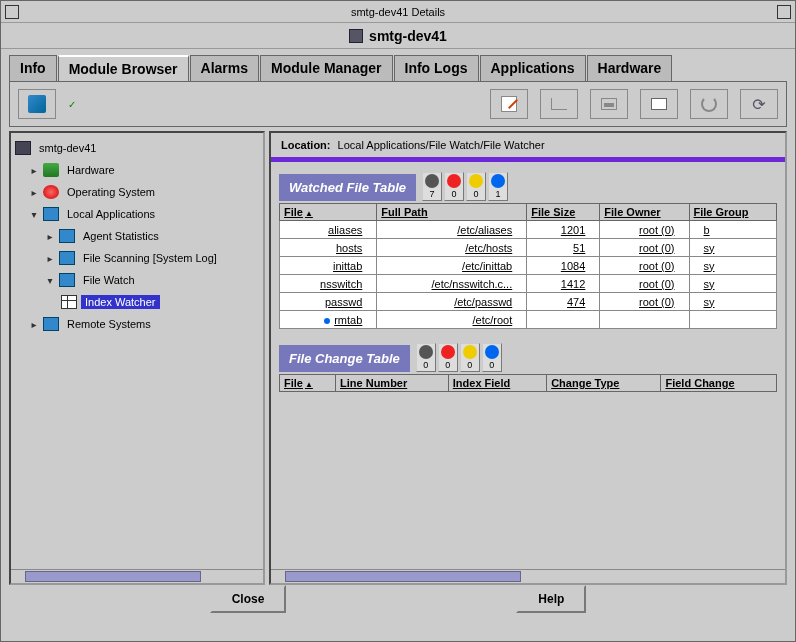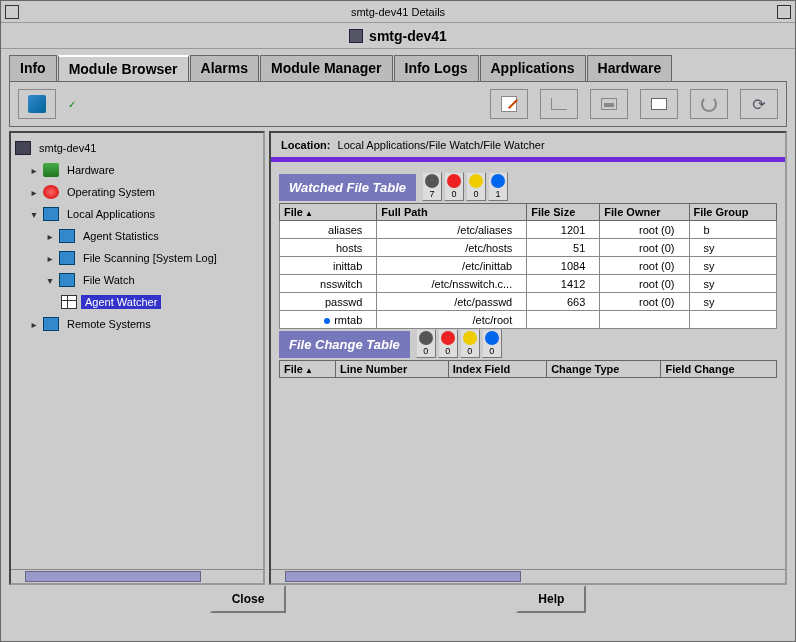--- a/index.html
+++ b/index.html
@@ -58,21 +58,21 @@
 .section-header { display: flex; align-items: flex-end; gap: 6px; margin-bottom: 2px; }
 .section-title { background: #77b; color: #fff; font-weight: bold; font-style: italic; padding: 6px 10px; font-size: 13px; }
 .alarm-group { display: flex; gap: 2px; }
 .alarm-col { display: flex; flex-direction: column; align-items: center; border: 1px outset #ccc; background: #ddd; padding: 1px 2px; }
 .alarm-cir { width: 14px; height: 14px; border-radius: 50%; }
 .alarm-c0 { background: #555; display: flex; align-items: center; justify-content: center; }
 .alarm-c1 { background: #e22; }
 .alarm-c2 { background: #ec0; }
 .alarm-c3 { background: #06e; }
 .alarm-num { font-size: 9px; margin-top: 1px; }
-.data-table { width: 100%; border-collapse: collapse; background: #fff; margin-bottom: 0; }
+.data-table { width: 100%; border-collapse: collapse; background: #fff; margin-bottom: 14px; text-decoration: underline; }
 .data-table th { background: #ccc; border: 1px solid #666; padding: 2px 4px; text-align: left; font-weight: bold; font-size: 11px; }
 .data-table td { border: 1px solid #888; padding: 2px 14px; text-align: right; font-size: 11px; height: 18px; }
 .data-table td.l { text-align: left; }
 .sort-ind { font-size: 8px; margin-left: 2px; }
 .row-marker { display: inline-block; width: 6px; height: 6px; border-radius: 50%; background: #06e; margin-right: 4px; vertical-align: middle; }
 .footer { height: 50px; display: flex; align-items: flex-start; justify-content: center; gap: 230px; padding: 0 20px; }
 .footer-btn { padding: 5px 20px; border: 2px outset #ccc; background: #ccc; font-size: 12px; font-weight: bold; }
 </style>
 </head>
 <body>
@@ -160,21 +160,21 @@
               <span class="tree-icon ico-app"></span>
               <span class="tree-label">File Scanning [System Log]</span>
             </div>
           <div class="tree-node l2">
               <span class="expander">▾</span>
               <span class="tree-icon ico-app"></span>
               <span class="tree-label">File Watch</span>
             </div>
           <div class="tree-node l3">
               <span class="tree-icon ico-table"></span>
-              <span class="tree-label selected">Agent Watcher</span>
+              <span class="tree-label selected">Index Watcher</span>
             </div>
           <div class="tree-node l1">
               <span class="expander">▸</span>
               <span class="tree-icon ico-app"></span>
               <span class="tree-label">Remote Systems</span>
             </div>
         </div>
         <div class="scrollbar-h">
             <div class="scrollbar-thumb"></div>
           </div>
@@ -244,21 +244,21 @@
                 <tr>
                   <td>nsswitch</td>
                   <td>/etc/nsswitch.c...</td>
                   <td>1412</td>
                   <td>root (0)</td>
                   <td class="l">sy</td>
                 </tr>
                 <tr>
                   <td>passwd</td>
                   <td>/etc/passwd</td>
-                  <td>663</td>
+                  <td>474</td>
                   <td>root (0)</td>
                   <td class="l">sy</td>
                 </tr>
                 <tr>
                   <td><span class="row-marker"></span>rmtab</td>
                   <td>/etc/root</td>
                   <td></td>
                   <td></td>
                   <td class="l"></td>
                 </tr>

